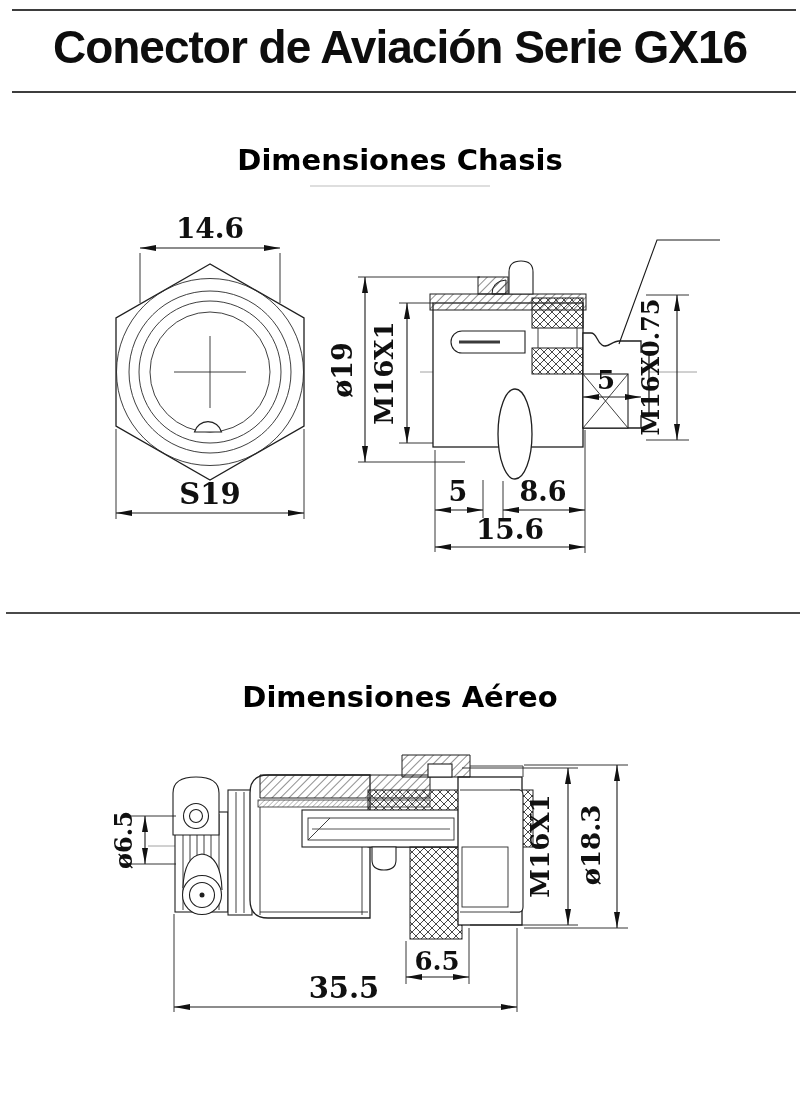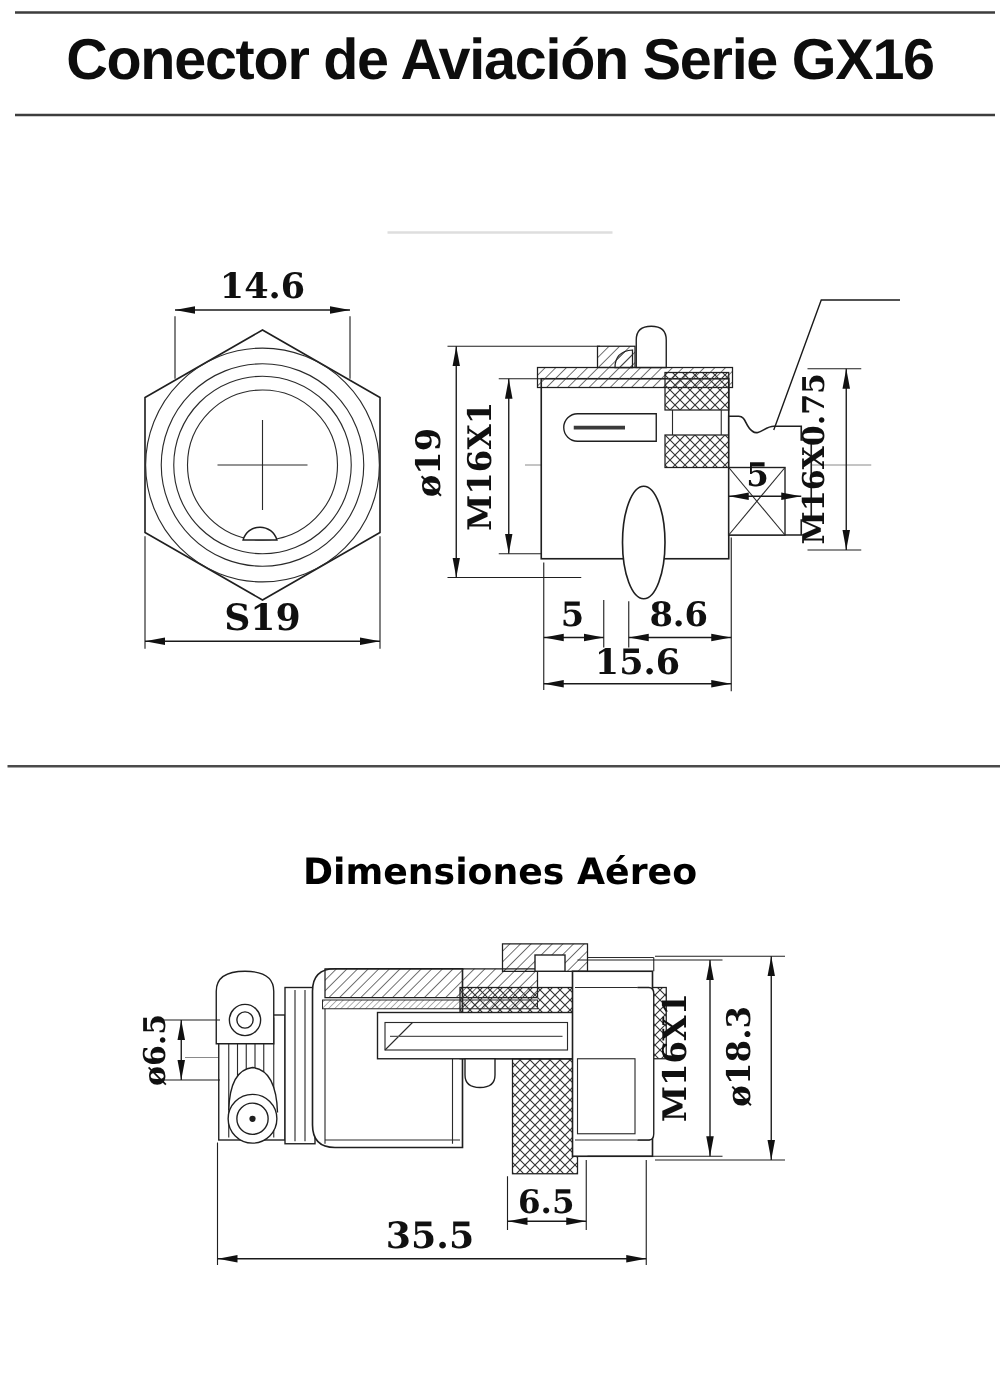--- a/index.html
+++ b/index.html
@@ -28,20 +28,21 @@
 </style>
 </head>
 <body>
 
 <div class="page">
 
   <div class="rule rule-top"></div>
   <div class="page-title">Conector de Aviación Serie GX16</div>
   <div class="rule rule-under-title"></div>
 
+  <div class="section-heading heading-chasis">Dimensiones Chasis</div>
   <div class="heading-underline"></div>
 
   <div class="rule rule-divider"></div>
 
   <div class="section-heading heading-aereo">Dimensiones Aéreo</div>
 
   <svg class="drawing" width="800" height="1107" viewBox="0 0 800 1107">
     <defs>
       <pattern id="hatch" patternUnits="userSpaceOnUse" width="6" height="6" patternTransform="rotate(45)">
         <line x1="0" y1="0" x2="0" y2="6" stroke="#333" stroke-width="1.1"></line>

